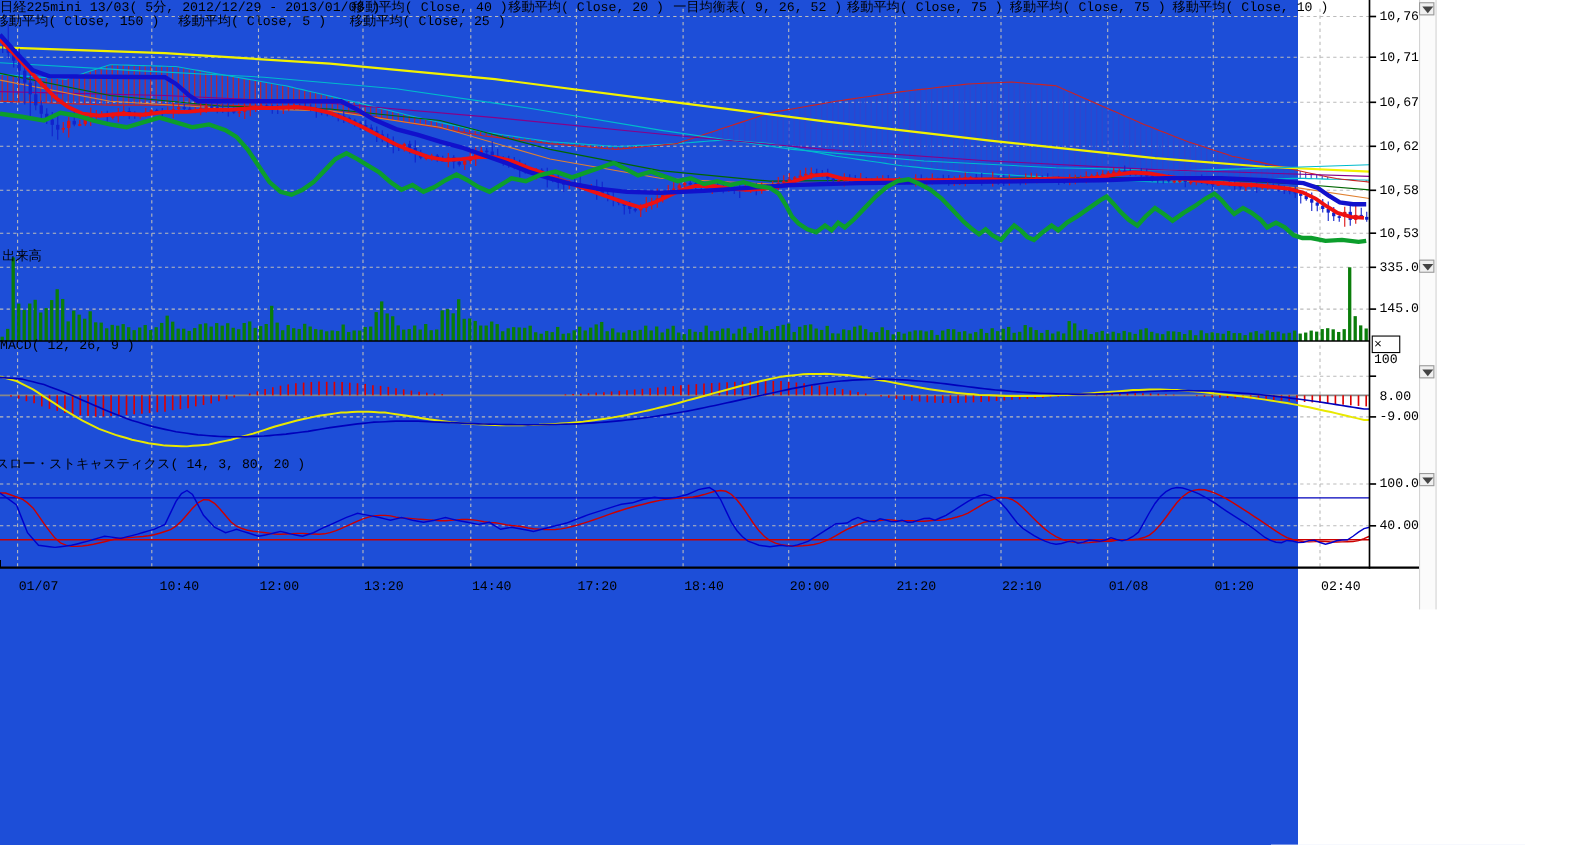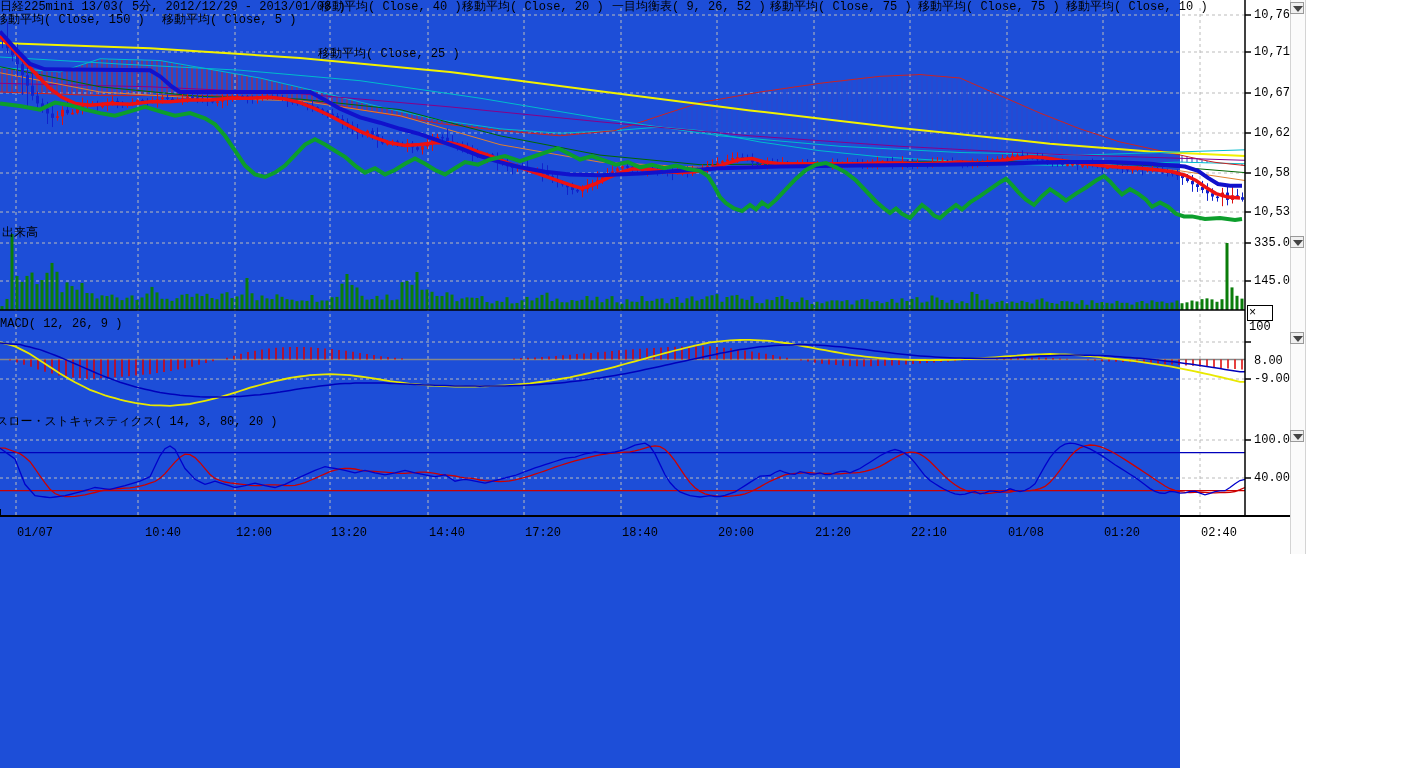--- a/index.html
+++ b/index.html
@@ -1238,25 +1238,25 @@
       <div class="lbl" style="left: 312px; top: 1px; margin-left: 8px;">移動平均( Close, 40 )</div>
       <div class="lbl" style="left: 462px; top: 1px;">移動平均( Close, 20 )</div>
       <div class="lbl" style="left: 612px; top: 1px;">一目均衡表( 9, 26, 52 )</div>
       <div class="lbl" style="left: 770px; top: 1px;">移動平均( Close, 75 )</div>
       <div class="lbl" style="left: 918px; top: 1px;">移動平均( Close, 75 )</div>
       <div class="lbl" style="left: 1066px; top: 1px;">移動平均( Close, 10 )</div>
     </div>
   <div id="legend-row2">
       <div class="lbl" style="left: -4px; top: 14px;">移動平均( Close, 150 )</div>
       <div class="lbl" style="left: 162px; top: 14px;">移動平均( Close, 5 )</div>
-      <div class="lbl" style="left: 318px; top: 14px; margin-top: 34px;">移動平均( Close, 25 )</div>
+      <div class="lbl" style="left: 318px; top: 14px;">移動平均( Close, 25 )</div>
     </div>
 
   <div class="lbl" style="left:2px;top:227px;">出来高</div>
-  <div class="lbl" style="left:0px;top:318px;text-align:right;">MACD( 12, 26, 9 )</div>
+  <div class="lbl" style="left:0px;top:308px;text-align:right;">MACD( 12, 26, 9 )</div>
   <div class="lbl" style="left:-4px;top:416px;">スロー・ストキャスティクス( 14, 3, 80, 20 )</div>
 
   <div id="multiplier-box">× 100</div>
 
   <div id="y-axis-labels">
       <div class="ylbl" style="left: 1254px; top: 8px;">10,760</div>
       <div class="ylbl" style="left: 1254px; top: 45px;">10,715</div>
       <div class="ylbl" style="left: 1254px; top: 86px;">10,670</div>
       <div class="ylbl" style="left: 1254px; top: 126px;">10,625</div>
       <div class="ylbl" style="left: 1254px; top: 166px;">10,580</div>

